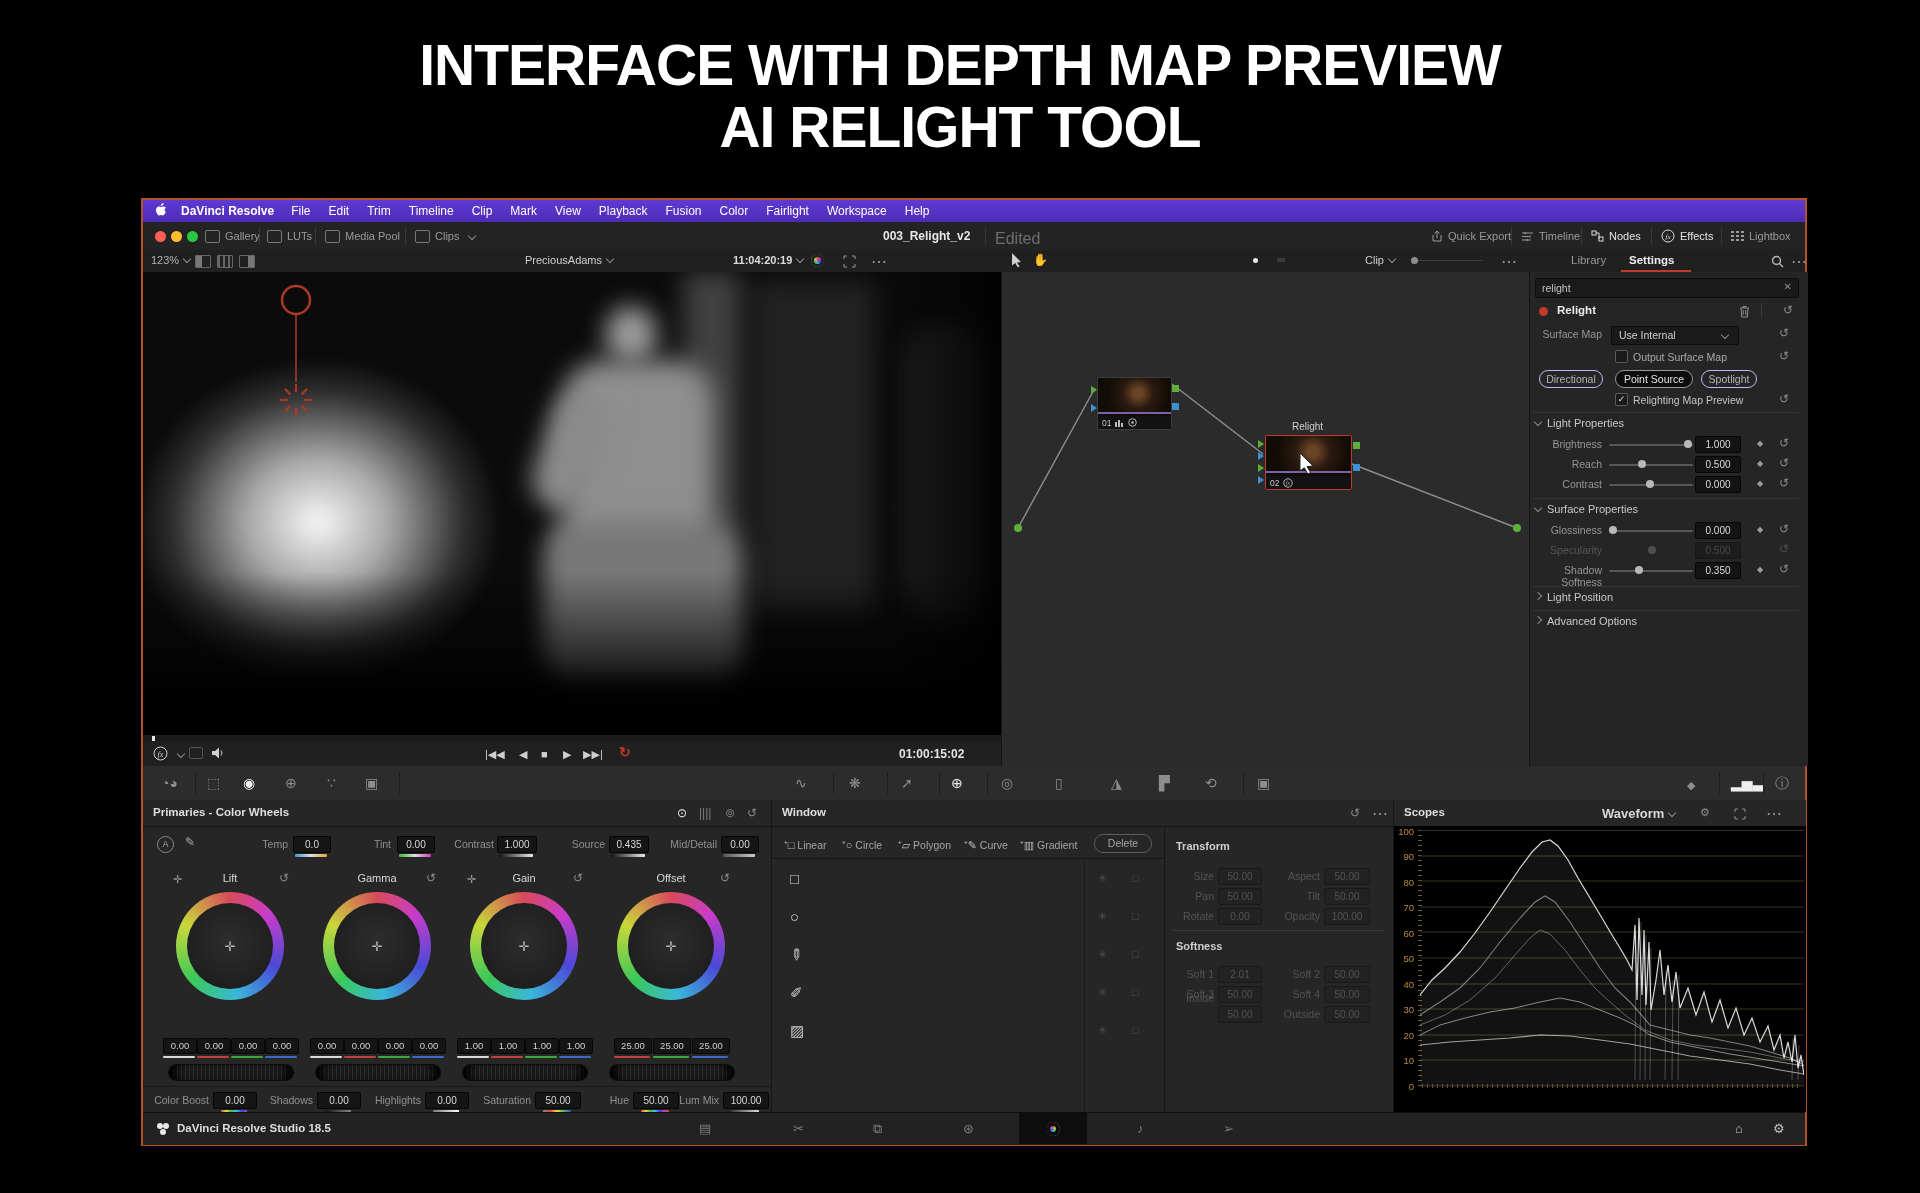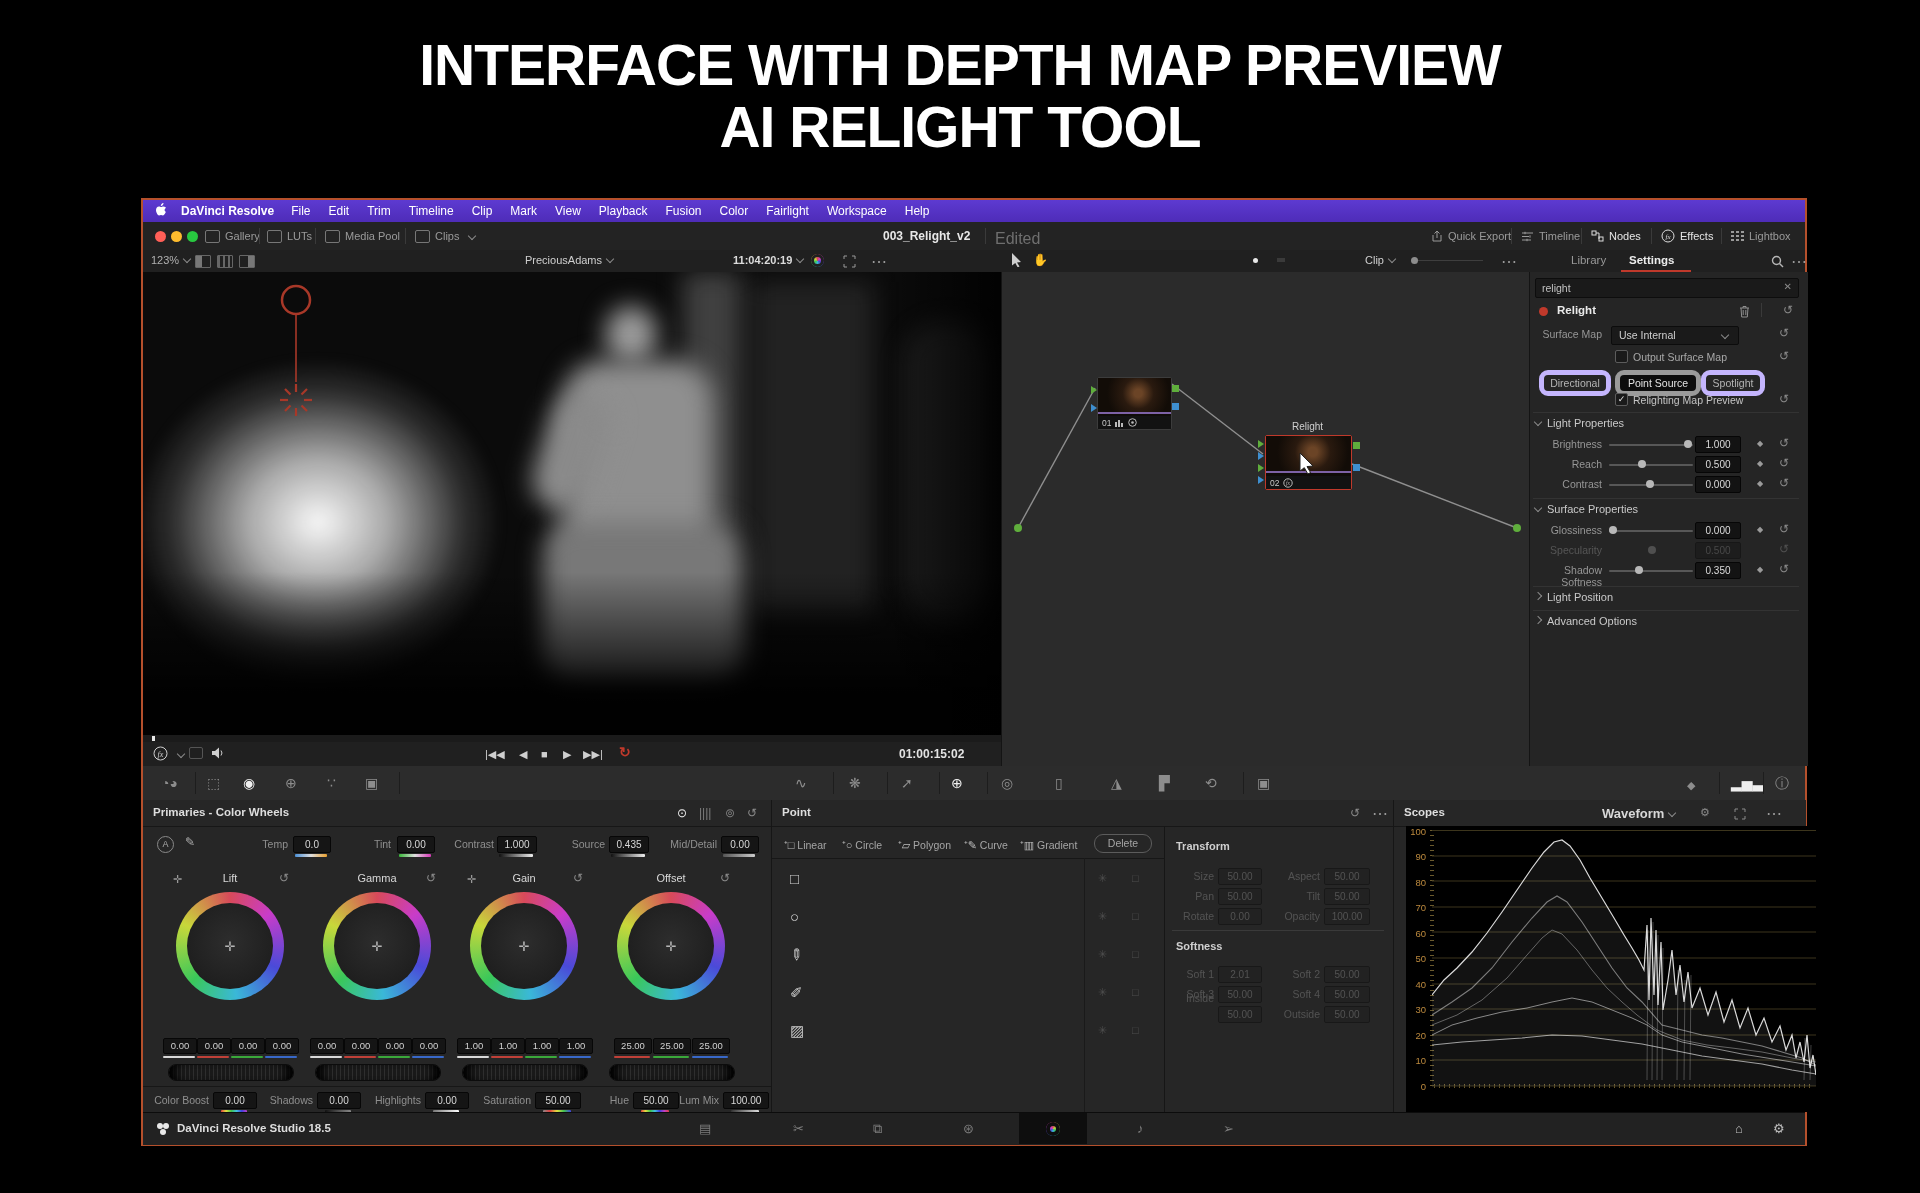--- a/index.html
+++ b/index.html
@@ -45,21 +45,21 @@
   .inspector{position:absolute;left:1386px;top:72px;width:278px;height:494px;background:#252525;border-left:1px solid #141414;}
   .irow{position:absolute;left:4px;width:266px;height:16px;}
   .il{position:absolute;left:0;top:2px;width:73px;text-align:right;color:#969696;font-size:10.5px;}
   .itrack{position:absolute;left:80px;top:8px;width:84px;height:2px;background:#575757;border-radius:1px;}
   .iknob{position:absolute;top:4px;width:8px;height:8px;border-radius:50%;background:#b8b8b8;}
   .ival{position:absolute;left:166px;top:0;width:44px;height:15px;background:#131313;border:1px solid #060606;border-radius:2px;color:#dcdcdc;font-size:10px;text-align:center;line-height:15px;}
   .idia{position:absolute;left:228px;top:3px;color:#9a9a9a;font-size:8px;}
   .irst{position:absolute;left:250px;top:0px;color:#8a8a8a;font-size:12px;}
   .isec{position:absolute;left:1392px;color:#c9c9c9;font-size:11px;}
   .ihl{position:absolute;left:1390px;width:266px;height:1px;background:#333;}
-  .pill{position:absolute;height:16px;border:5px solid #c4b5fd;border-radius:9px;color:#b4b4b4;font-size:10.5px;line-height:16px;text-align:center;}
+  .pill{position:absolute;height:16px;border:1px solid #c4b5fd;border-radius:9px;color:#b4b4b4;font-size:10.5px;line-height:16px;text-align:center;}
   .cb{position:absolute;width:11px;height:11px;border:1px solid #5c5c5c;border-radius:2px;background:#1a1a1a;}
   
   .toolrow{position:absolute;left:0;top:566px;width:1662px;height:34px;background:#2c2c2c;border-bottom:1px solid #161616;}
   .ti{position:absolute;top:9px;color:#8d8d8d;font-size:14px;line-height:16px;}
   .tsep{position:absolute;top:6px;width:1px;height:22px;background:#1d1d1d;}
   
   .panel{position:absolute;top:600px;height:312px;background:#262626;}
   .phead{position:absolute;left:0;top:0;right:0;height:26px;border-bottom:1px solid #171717;}
   .ptitle{position:absolute;left:10px;top:6px;color:#dedede;font-size:11.5px;font-weight:bold;}
   .fbox{position:absolute;height:15px;background:#151515;border:1px solid #070707;border-radius:2px;color:#d8d8d8;font-size:10px;text-align:center;line-height:15px;}
@@ -583,21 +583,21 @@
     <span class="flbl" style="left:438px;top:294px;width:48px;">Hue</span>
     <span class="fbox" style="left:490px;top:292px;width:44px;">50.00</span>
     <span class="fstrip" style="left:498px;top:310px;width:28px;background:linear-gradient(90deg,#e04040,#e0e040,#40c050,#40c0e0,#4040e0,#c040c0,#e04040);"></span>
     <span class="flbl" style="left:524px;top:294px;width:52px;">Lum Mix</span>
     <span class="fbox" style="left:580px;top:292px;width:44px;">100.00</span>
     <span class="fstrip" style="left:588px;top:310px;width:28px;background:linear-gradient(90deg,#333,#ddd);"></span>
   </div>
 
   <div class="panel" style="left:628px;width:622px;border-left:1px solid #161616;">
     <div class="phead">
-      <span class="ptitle">Point</span>
+      <span class="ptitle">Window</span>
       <span class="abs" style="left:578px;top:6px;color:#8a8a8a;font-size:12px;">↺</span>
       <span class="abs" style="left:600px;top:4px;color:#999;">⋯</span>
     </div>
 
     <span class="abs" style="left:12px;top:37px;color:#a5a5a5;font-size:10.5px;"><span style="font-size:11px;color:#bdbdbd;">⁺□</span> <span>Linear</span></span>
     <span class="abs" style="left:70px;top:37px;color:#a5a5a5;font-size:10.5px;"><span style="font-size:11px;color:#bdbdbd;">⁺○</span> <span>Circle</span></span>
     <span class="abs" style="left:126px;top:37px;color:#a5a5a5;font-size:10.5px;"><span style="font-size:11px;color:#bdbdbd;">⁺▱</span> <span>Polygon</span></span>
     <span class="abs" style="left:192px;top:37px;color:#a5a5a5;font-size:10.5px;"><span style="font-size:11px;color:#bdbdbd;">⁺✎</span> <span>Curve</span></span>
     <span class="abs" style="left:248px;top:37px;color:#a5a5a5;font-size:10.5px;"><span style="font-size:11px;color:#bdbdbd;">⁺▥</span> <span>Gradient</span></span>
     <span class="abs" style="left:322px;top:34px;width:56px;height:17px;border:1px solid #5c5c5c;border-radius:9px;color:#a5a5a5;font-size:10.5px;text-align:center;line-height:17px;">Delete</span>
@@ -658,21 +658,21 @@
     <div class="phead">
       <span class="ptitle">Scopes</span>
       <span class="abs" style="left:208px;top:6px;color:#d8d8d8;font-size:13px;font-weight:bold;"><span>Waveform</span><span class="chev"></span></span>
       <span class="abs" style="left:306px;top:6px;color:#8a8a8a;font-size:11px;">⚙</span>
       <span class="abs" style="left:340px;top:6px;">
         <svg width="12" height="12" viewBox="0 0 12 12">
             <path fill="none" stroke="#8a8a8a" d="M1 4V1h3M8 1h3v3M11 8v3H8M4 11H1V8"></path>
           </svg></span>
       <span class="abs" style="left:372px;top:4px;color:#999;">⋯</span>
     </div>
-    <div class="abs" style="left:12px;top:26px;width:412px;height:286px;background:#000;overflow:hidden;">
+    <div class="abs" style="left:0;top:26px;width:412px;height:286px;background:#000;overflow:hidden;">
 
       <span class="scalelbl" style="left:-4px;top:0px;">100</span>
       <span class="scalelbl" style="left:-4px;top:25px;">90</span>
       <span class="scalelbl" style="left:-4px;top:51px;">80</span>
       <span class="scalelbl" style="left:-4px;top:76px;">70</span>
       <span class="scalelbl" style="left:-4px;top:102px;">60</span>
       <span class="scalelbl" style="left:-4px;top:127px;">50</span>
       <span class="scalelbl" style="left:-4px;top:153px;">40</span>
       <span class="scalelbl" style="left:-4px;top:178px;">30</span>
       <span class="scalelbl" style="left:-4px;top:204px;">20</span>

